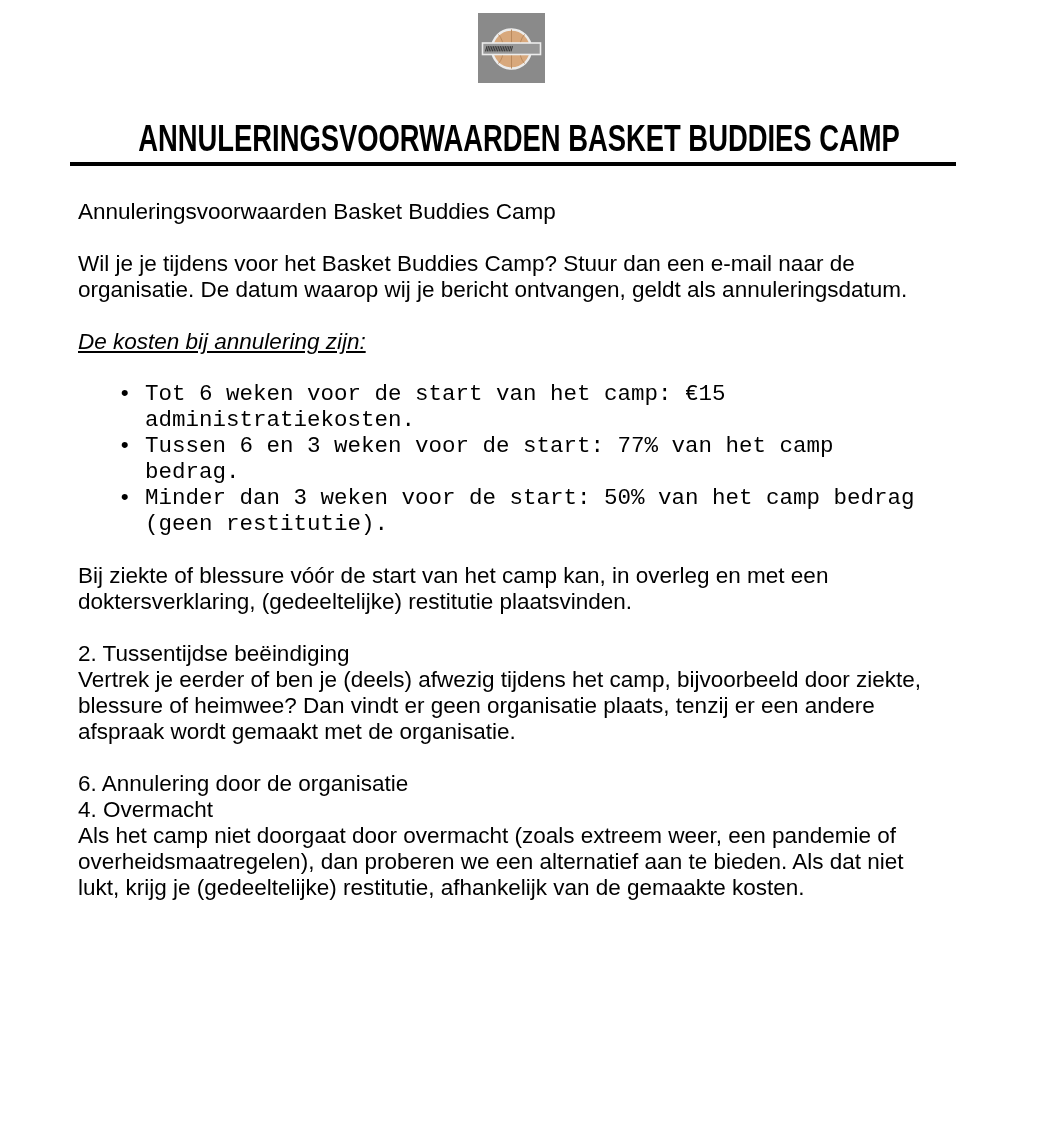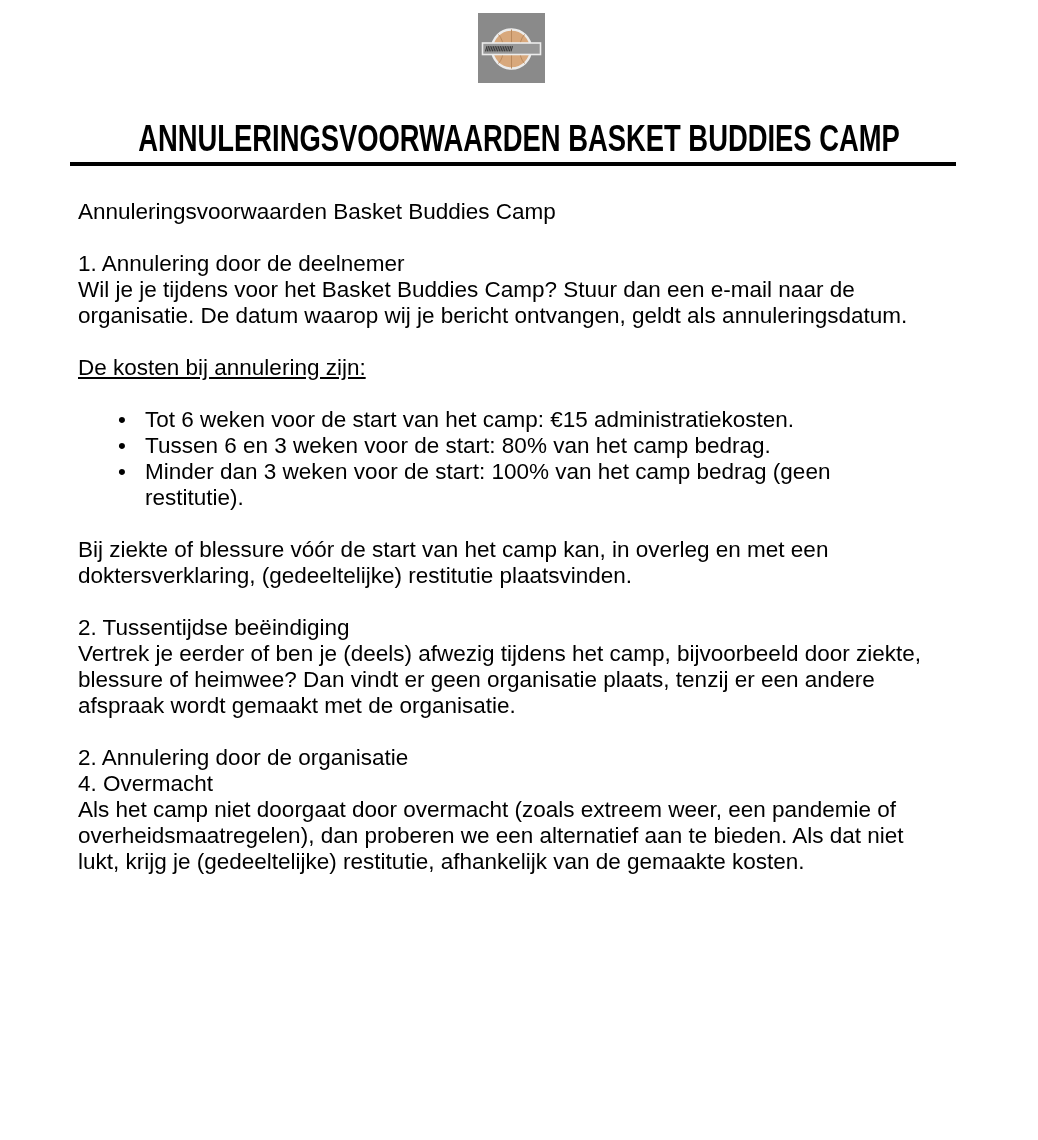--- a/index.html
+++ b/index.html
@@ -51,30 +51,32 @@
   .content p, .content h2, .content h3 {
     margin: 0;
     font-size: 22.5px;
     line-height: 26px;
     font-weight: normal;
   }
   .bold { font-weight: bold; }
   .gap-after { margin-bottom: 26px !important; }
   .costs-heading {
     font-weight: bold;
+    font-style: italic;
     text-decoration: underline;
   }
   ul.costs-list {
     list-style: none;
     margin: 0 0 26px 0;
     padding: 0;
   }
   ul.costs-list li {
     position: relative;
     padding-left: 67px;
+    font-family: Liberation Mono, monospace;
   }
   ul.costs-list li::before {
     content: "\2022";
     position: absolute;
     left: 40px;
     top: 0;
   }
 </style>
 </head>
 <body>
@@ -90,41 +92,40 @@
 </div>
 
 <h1 class="page-title">ANNULERINGSVOORWAARDEN BASKET BUDDIES CAMP</h1>
 <hr class="title-rule">
 
 <div class="content">
 
   <p class="bold gap-after">Annuleringsvoorwaarden Basket Buddies Camp</p>
 
   <section>
-    <h2 class="bold">1. Annulering door de deelnemer</h2>
     <p class="gap-after">Wil je je tijdens voor het Basket Buddies Camp? Stuur dan een e-mail naar de organisatie. De datum waarop wij je bericht ontvangen, geldt als annuleringsdatum.</p>
   </section>
 
   <p class="costs-heading gap-after">De kosten bij annulering zijn:</p>
 
   <ul class="costs-list">
     <li>Tot 6 weken voor de start van het camp: €15 administratiekosten.</li>
-    <li>Tussen 6 en 3 weken voor de start: 80% van het camp bedrag.</li>
-    <li>Minder dan 3 weken voor de start: 100% van het camp bedrag (geen restitutie).</li>
+    <li>Tussen 6 en 3 weken voor de start: 77% van het camp bedrag.</li>
+    <li>Minder dan 3 weken voor de start: 50% van het camp bedrag (geen restitutie).</li>
   </ul>
 
   <p class="gap-after">Bij ziekte of blessure vóór de start van het camp kan, in overleg en met een doktersverklaring, (gedeeltelijke) restitutie plaatsvinden.</p>
 
   <section>
     <h2 class="bold">2. Tussentijdse beëindiging</h2>
     <p class="gap-after">Vertrek je eerder of ben je (deels) afwezig tijdens het camp, bijvoorbeeld door ziekte, blessure of heimwee? Dan vindt er geen organisatie plaats, tenzij er een andere afspraak wordt gemaakt met de organisatie.</p>
   </section>
 
   <section>
-    <h2 class="bold">2. Annulering door de organisatie</h2>
+    <h2 class="bold">6. Annulering door de organisatie</h2>
   </section>
 
   <section>
     <h2 class="bold">4. Overmacht</h2>
     <p>Als het camp niet doorgaat door overmacht (zoals extreem weer, een pandemie of overheidsmaatregelen), dan proberen we een alternatief aan te bieden. Als dat niet lukt, krijg je (gedeeltelijke) restitutie, afhankelijk van de gemaakte kosten.</p>
   </section>
 
 </div>
 
 </body></html>

